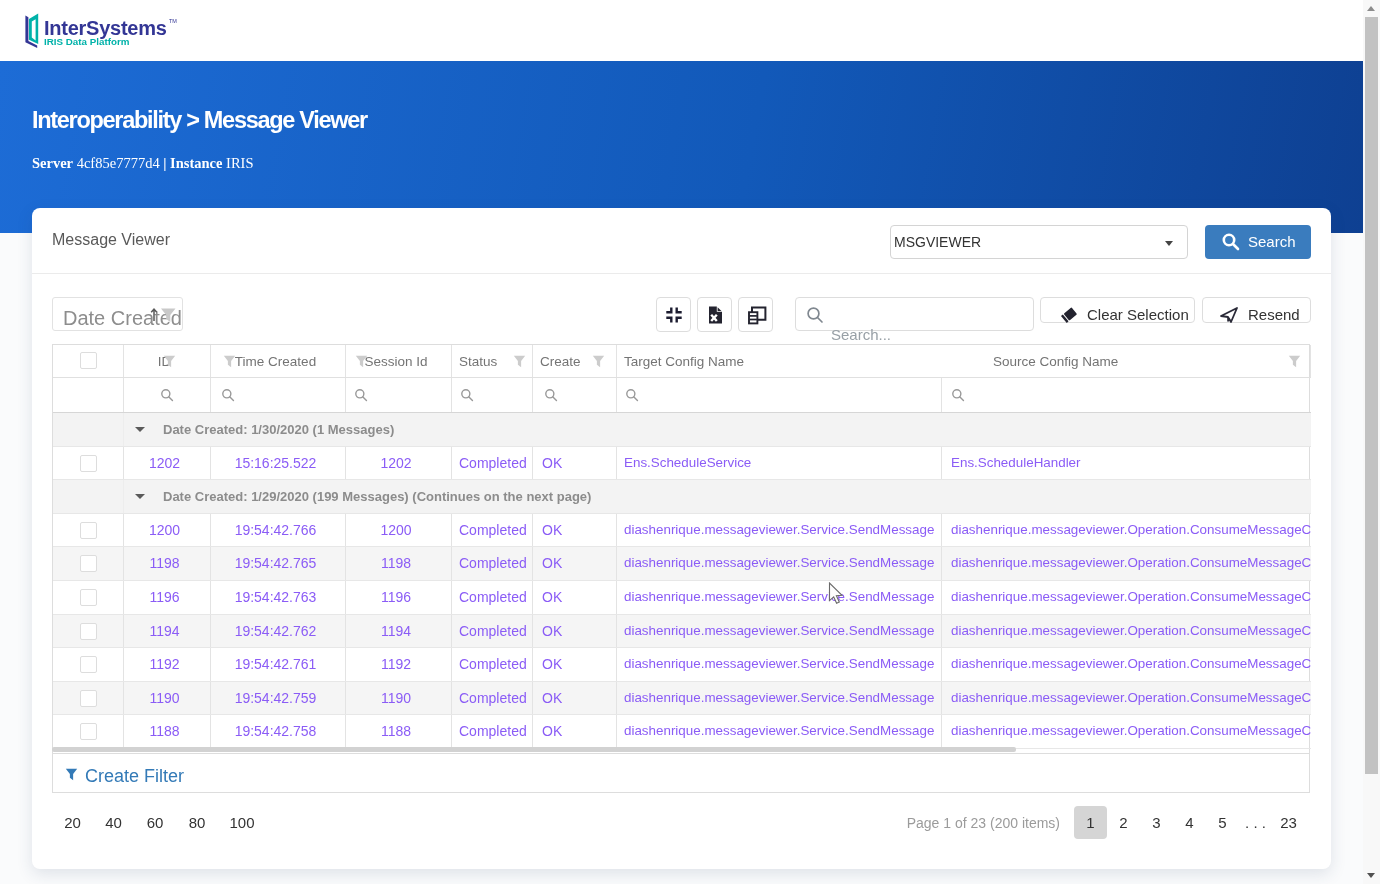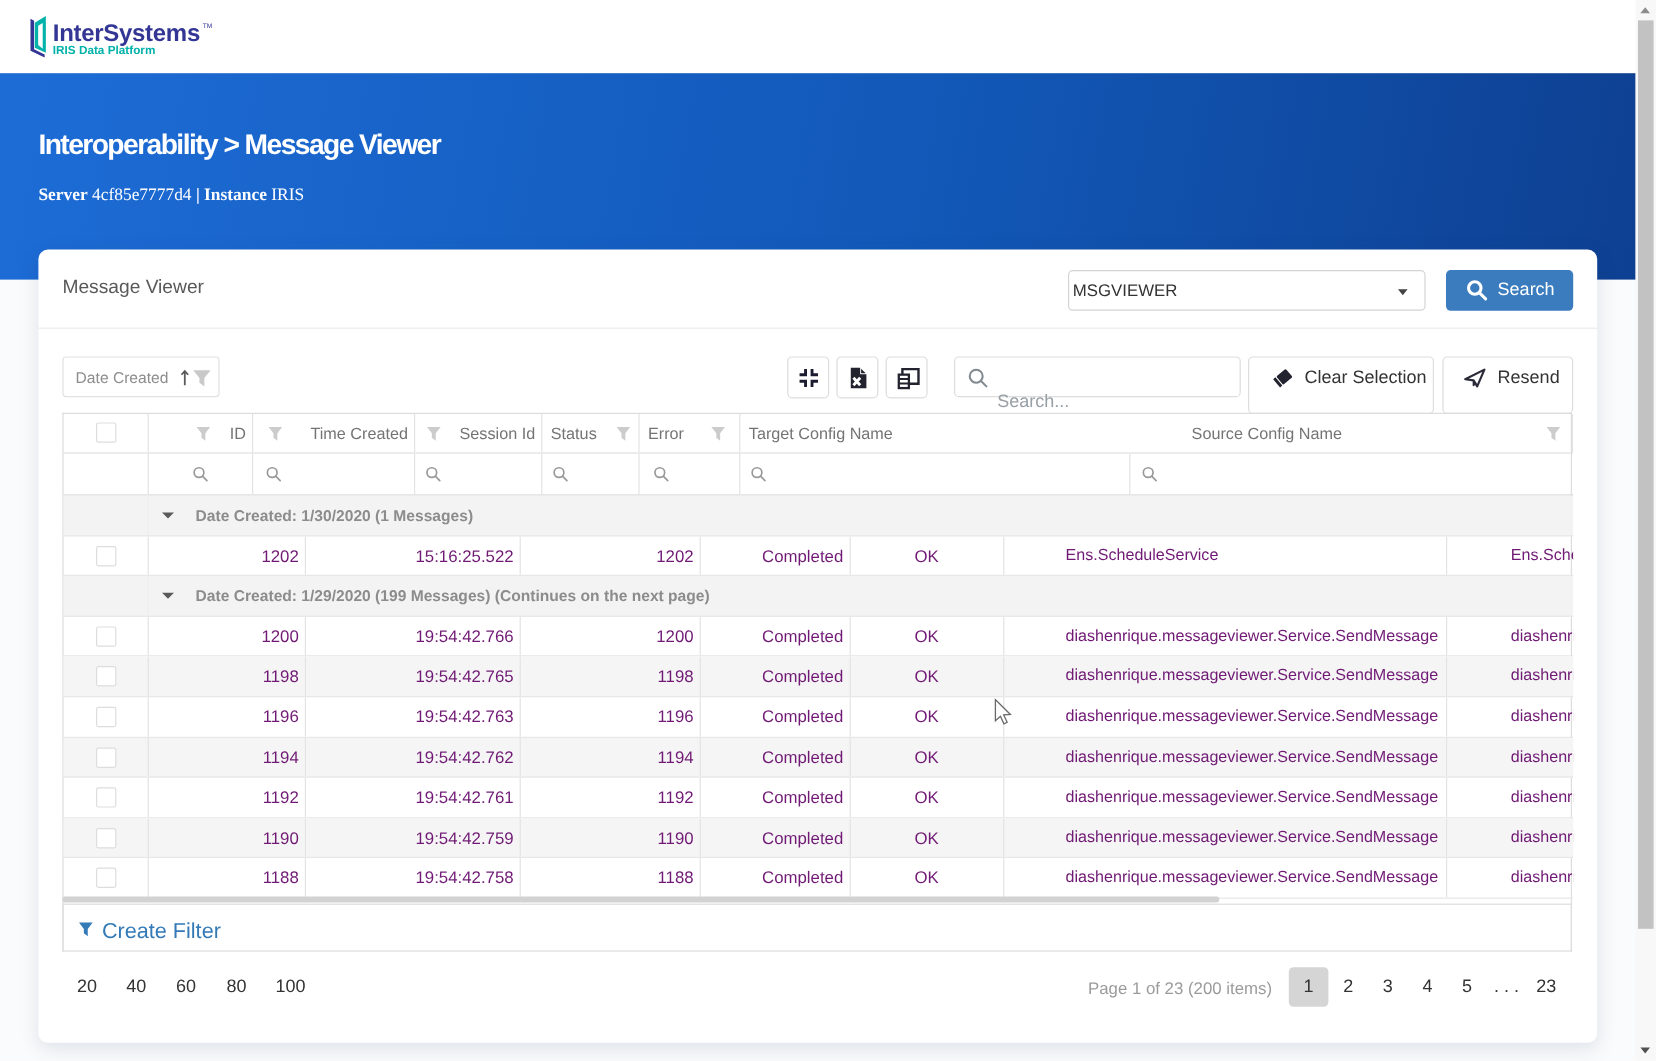--- a/index.html
+++ b/index.html
@@ -10,40 +10,40 @@
 .banner .sub { position:absolute; left:32px; top:94px; color:#fff; font-size:14.5px;font-family:Liberation Serif, serif; }
 .card { position:absolute; left:32px; top:208px; width:1299px; height:661px; background:#fff; border-radius:8px; box-shadow:0 5px 16px rgba(40,60,100,0.13); }
 .cardtitle { position:absolute; left:20px; top:23px; font-size:16px; color:#595959; }
 .divider { position:absolute; left:0; top:65px; width:1299px; height:1px; background:#ebebeb; }
 .select { position:absolute; left:858px; top:17px; width:298px; height:34px; border:1px solid #d4d4d4; border-radius:4px; background:#fff; }
 .select .txt { position:absolute; left:3px; top:8px; font-size:14px; color:#333; }
 .select .caret { position:absolute; right:14px; top:15px; width:0; height:0; border-left:4.5px solid transparent; border-right:4.5px solid transparent; border-top:5px solid #444; }
 .searchbtn { position:absolute; left:1173px; top:17px; width:106px; height:34px; background:#3a7cbe; border-radius:4px; color:#fff; }
 .searchbtn .txt { position:absolute; left:43px; top:8px; font-size:15px; }
 .toolbar-chip { position:absolute; left:20px; top:89px; width:131px; height:34px; border:1px solid #e2e2e2; border-radius:3px; background:#fff; }
-.toolbar-chip .txt { position:absolute; left:10px; top:9px; font-size:13px; color:#8d8d8d; }
+.toolbar-chip .txt { position:absolute; left:10px; top:9px; font-size:20px; color:#8d8d8d; }
 .iconbtn { position:absolute; top:89px; width:35px; height:35px; border:1px solid #ddd; border-radius:4px; background:#fff; }
 .searchbox { position:absolute; left:763px; top:89px; width:239px; height:34px; border:1px solid #ddd; border-radius:4px; background:#fff; }
 .searchbox .ph { position:absolute; left:35px; top:8px; font-size:15px; color:#98a0a6;margin-top:20px; }
-.btn { position:absolute; top:89px; height:48px; border:1px solid #ddd; border-radius:4px; background:#fff; }
+.btn { position:absolute; top:89px; height:26px; border:1px solid #ddd; border-radius:4px; background:#fff; }
 .btn .txt { font-size:15px; color:#333; position:absolute; top:8px; }
 
 .grid { position:absolute; left:20px; top:136px; width:1258px; height:449px; border:1px solid #ddd; border-bottom:none; }
 .row { position:relative; display:flex; width:1258px; overflow:hidden; }
 .cell { position:relative; flex:none; height:100%; border-right:1px solid #e3e3e3; overflow:hidden; }
 .cell.last { border-right:none; }
 .thead { height:33px; border-bottom:1px solid #e0e0e0; }
 .tfilter { height:35px; border-bottom:1px solid #d6d6d6; }
-.trow { height:33.6px; border-bottom:1px solid #e7e7e7; font-size:14px; color:#701a75;gap:44px; }
+.trow { height:33.6px; border-bottom:1px solid #e7e7e7; font-size:14px; color:#8b5cf6; }
 .trow .c6, .trow .c7 { font-size:13.4px; }
 .trow.alt { background:#f5f5f5; }
 .grow { height:33.6px; border-bottom:1px solid #e7e7e7; background:#f3f3f3; }
 .c0{width:71px}.c1{width:87px}.c2{width:135px}.c3{width:106px}.c4{width:81px}.c5{width:84px}.c6{width:325px}.c7{width:369px}
 .hdr { font-size:13.5px; color:#747474; }
-.num { text-align:right; padding-right:5px; padding-top:8px; }
+.num { text-align:center; padding-right:5px; padding-top:8px; }
 .txtl { text-align:left; padding-left:7px; padding-top:8px; }
 .cb { position:absolute; left:27px; top:8px; width:17px; height:17px; border:1px solid #ddd; border-radius:2px; background:#fff; }
 .gtext { position:absolute; left:39px; top:9px; font-size:13px; font-weight:bold; color:#8c8c8c; }
 .gcaret { position:absolute; left:11px; top:14px; width:0; height:0; border-left:5px solid transparent; border-right:5px solid transparent; border-top:5px solid #5a5a5a; }
 .hscroll { position:absolute; left:20px; top:539px; width:964px; height:4.5px; border-radius:2px; background:#d2d2d2; }
 .cfrow { position:absolute; left:20px; top:545px; width:1258px; height:40px; border-top:1px solid #ddd; border-bottom:1px solid #ddd; border-left:1px solid #ddd; border-right:1px solid #ddd; }
 .cfrow .txt { position:absolute; left:32px; top:12px; font-size:18px; color:#337ab7; }
 .pagesizes { position:absolute; top:606px; left:20px; font-size:15px; color:#333; }
 .pagesizes span { display:inline-block; text-align:center; }
 .pager { position:absolute; top:598px; right:26px; }
@@ -162,21 +162,21 @@
             </svg></div>
           <div class="num" style="padding-top:9px">Session Id</div>
         </div>
   <div class="cell c4">
           <div class="txtl" style="padding-top:9px">Status</div>
           <div style="position:absolute;right:6px;top:9px"><svg width="13" height="13" viewBox="0 0 16 16" style="vertical-align:-2px">
               <path d="M 1,1 L 15,1 L 10,7.5 L 10,15 L 6,12 L 6,7.5 Z" fill="#ccc"></path>
             </svg></div>
         </div>
   <div class="cell c5">
-          <div class="txtl" style="padding-top:9px">Error</div>
+          <div class="txtl" style="padding-top:9px">Create</div>
           <div style="position:absolute;right:11px;top:9px"><svg width="13" height="13" viewBox="0 0 16 16" style="vertical-align:-2px">
               <path d="M 1,1 L 15,1 L 10,7.5 L 10,15 L 6,12 L 6,7.5 Z" fill="#ccc"></path>
             </svg></div>
         </div>
   <div class="cell c7 last">
           <div class="txtl" style="padding-top:9px">Target Config Name</div>
         </div>
   <div class="cell c6">
           <div class="txtl" style="padding-top:9px">Source Config Name</div>
           <div style="position:absolute;right:9px;top:9px"><svg width="13" height="13" viewBox="0 0 16 16" style="vertical-align:-2px">

